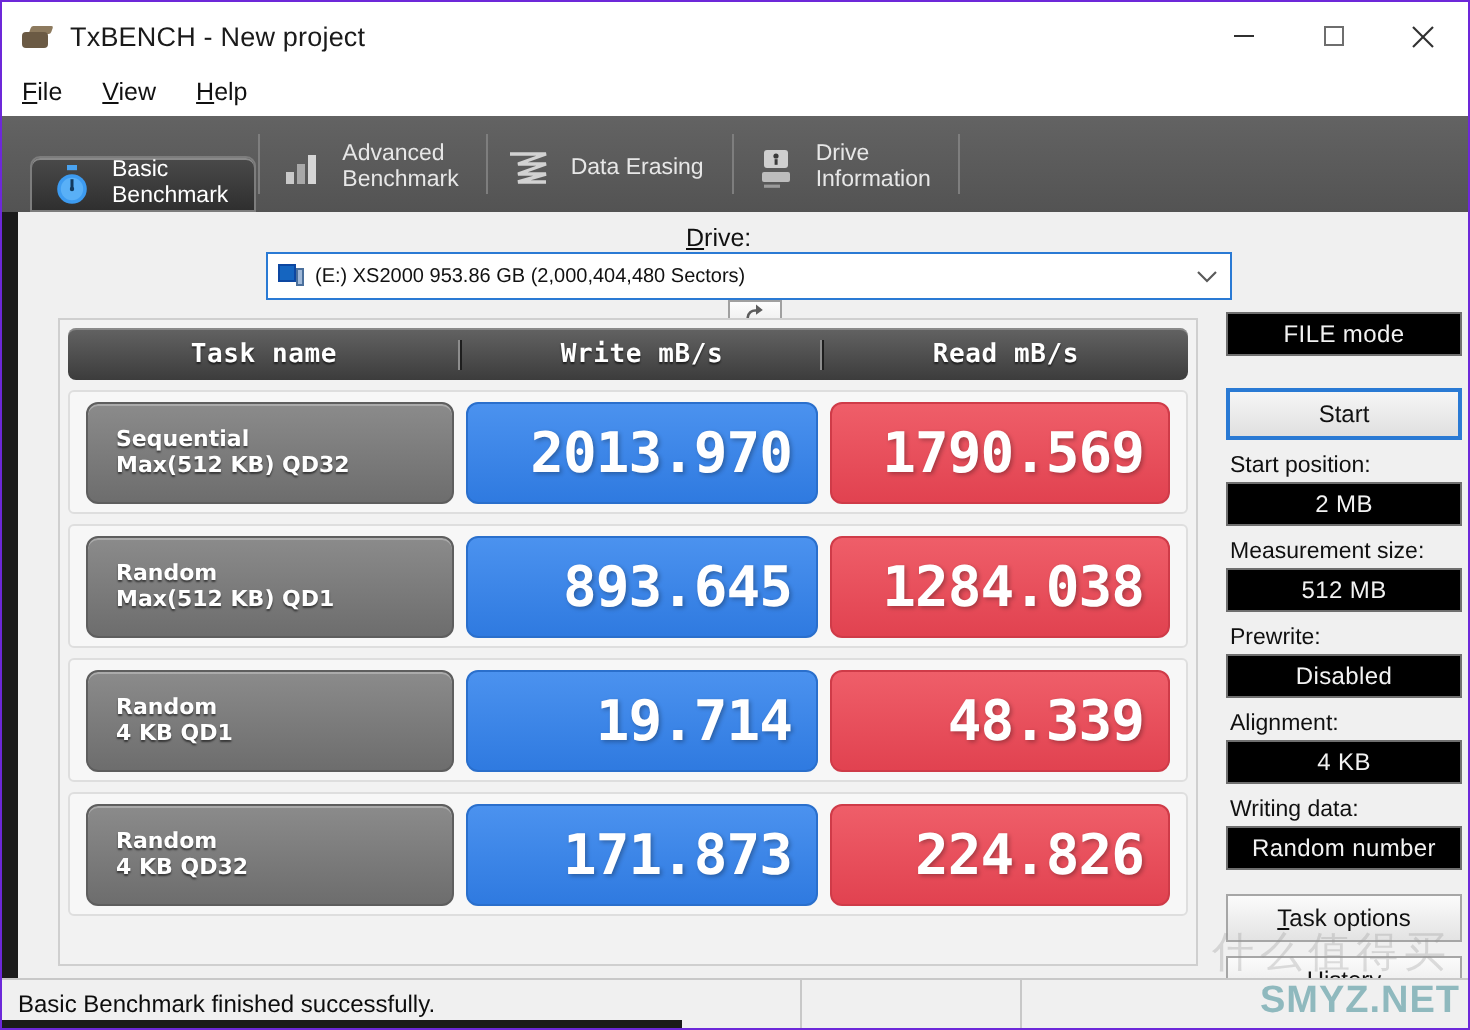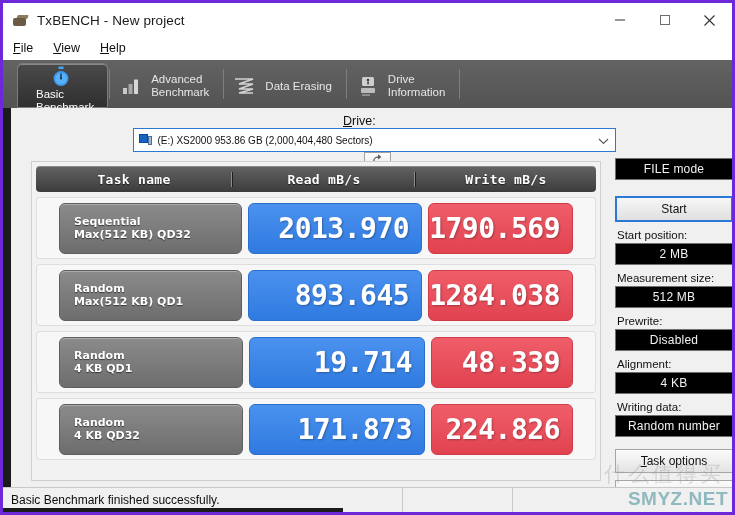--- a/index.html
+++ b/index.html
@@ -3,21 +3,21 @@
 <meta charset="utf-8">
 <style>
   html,body{margin:0;padding:0;}
   body{
     width:735px;height:515px;overflow:hidden;
     font-family:"Liberation Sans", sans-serif;
     background:#f0f0f0;
     -webkit-font-smoothing:antialiased;
   }
   #app{position:relative;width:735px;height:515px;background:#f0f0f0;box-sizing:border-box;
-       border:3px solid #6d28d9;overflow:hidden;}
+       border:1px solid #6d28d9;overflow:hidden;}
 
   
   .titlebar{height:34px;background:#ffffff;display:flex;align-items:center;padding-left:9px;
             box-sizing:border-box;position:relative;}
   .app-icon{width:17px;height:15px;position:relative;margin-right:8px;flex:none;}
   .app-icon .body{position:absolute;left:1px;top:5px;width:13px;height:8px;background:#6b5a44;border-radius:2px;}
   .app-icon .lid{position:absolute;left:5px;top:2px;width:11px;height:4px;background:#8d7a5e;
                  transform:skewX(-20deg);border-radius:1px;}
   .app-title{font-size:13.5px;color:#1a1a1a;letter-spacing:.1px;}
   .wincontrols{position:absolute;right:0;top:0;height:34px;display:flex;}
@@ -31,21 +31,21 @@
   .menu-item u{text-decoration:underline;}
 
   
   .tabstrip{height:48px;background:#5b5b5b;display:flex;align-items:flex-end;
             padding:0 0 0 14px;box-sizing:border-box;position:relative;
             background:linear-gradient(#636363,#535353);}
   .tab{height:44px;display:flex;align-items:center;padding:0 13px 0 9px;box-sizing:border-box;
        position:relative;color:#e9e9e9;}
   .tab .tlabel{font-size:11.5px;line-height:13px;color:#e7e7e7;white-space:pre-line;margin-left:9px;}
   .tab.active{background:linear-gradient(#4a4a4a,#2f2f2f);border:1px solid #7d7d7d;
-              border-radius:5px 5px 0 0;height:45px;box-shadow:inset 0 1px 0 #8a8a8a;flex-direction:column;}
+              border-radius:5px 5px 0 0;height:28px;box-shadow:inset 0 1px 0 #8a8a8a;}
   .tab.active .tlabel{color:#ffffff;}
   .tabsep{width:1px;height:30px;background:#7e7e7e;align-self:center;margin:0 1px;}
   .ticon{width:22px;height:24px;flex:none;position:relative;display:flex;align-items:center;
          justify-content:center;}
 
   
   .content{position:absolute;left:0;top:105px;right:0;bottom:25px;background:#f0f0f0;}
   .driverow{display:flex;align-items:center;height:38px;padding:6px 0 0 13px;box-sizing:border-box;flex-direction:column;}
   .drivelabel{font-size:12.5px;color:#101010;width:62px;}
   .combo{flex:0 0 auto;width:483px;height:24px;background:#ffffff;border:1px solid #2a7ad4;
@@ -63,21 +63,21 @@
          border:1px solid #cfcfcf;box-sizing:border-box;padding:4px;}
   .thead{height:26px;background:linear-gradient(#636363,#3c3c3c);border-radius:4px;
          display:flex;align-items:center;color:#fff;box-shadow:inset 0 1px 0 rgba(255,255,255,.25);}
   .th{font-size:13px;font-weight:bold;text-align:center;font-family:"DejaVu Sans Mono", monospace;
       letter-spacing:.3px;text-shadow:0 1px 1px rgba(0,0,0,.6);}
   .th.c1{width:196px;}
   .th.c2{width:182px;border-left:1px solid #1e1e1e;box-shadow:-1px 0 0 #8d8d8d;}
   .th.c3{flex:1;border-left:1px solid #1e1e1e;box-shadow:-1px 0 0 #8d8d8d;}
 
   .rowbox{margin-top:5px;background:#f7f7f7;border:1px solid #dedede;border-radius:3px;
-          padding:4px 22px;display:flex;align-items:center;box-sizing:border-box;height:62px;}
+          padding:4px 8px;display:flex;align-items:center;box-sizing:border-box;height:62px;}
   .taskcell{width:184px;height:51px;border-radius:6px;border:1px solid #5e5e5e;
             background:linear-gradient(#8b8b8b,#6d6d6d);box-sizing:border-box;
             display:flex;flex-direction:column;justify-content:center;padding-left:14px;
             box-shadow:inset 0 1px 0 rgba(255,255,255,.28);}
   .taskline{font-size:11px;color:#ffffff;font-weight:bold;line-height:13.5px;
             text-shadow:0 1px 1px rgba(0,0,0,.55);font-family:"DejaVu Sans", sans-serif;}
   .valcell{height:51px;border-radius:6px;box-sizing:border-box;display:flex;align-items:center;
            justify-content:flex-end;padding-right:12px;margin-left:6px;}
   .valcell.read{width:176px;background:linear-gradient(#4b92ef,#2f7ae0);border:1px solid #2a6fcc;}
   .valcell.write{flex:1;background:linear-gradient(#ef5e69,#e14250);border:1px solid #cf3b48;}
@@ -232,22 +232,22 @@
       <div class="refreshbtn">
         <svg width="16" height="16" viewBox="0 0 16 16">
           <path d="M12 8 A4.4 4.4 0 1 1 8 3.6 L8 1.2 L11.4 4 L8 6.4 L8 4.9 A3.1 3.1 0 1 0 10.7 8 Z" fill="#5c5c5c"></path>
         </svg>
       </div>
     </div>
 
     <div class="panel">
       <div class="thead">
         <div class="th c1">Task name</div>
+        <div class="th c3">Write mB/s</div>
         <div class="th c2">Read mB/s</div>
-        <div class="th c3">Write mB/s</div>
       </div>
 
       <div class="rowbox">
         <div class="taskcell">
           <div class="taskline">Sequential</div>
           <div class="taskline">Max(512 KB) QD32</div>
         </div>
         <div class="valcell read">
           <div class="valtext">2013.970</div>
         </div>

